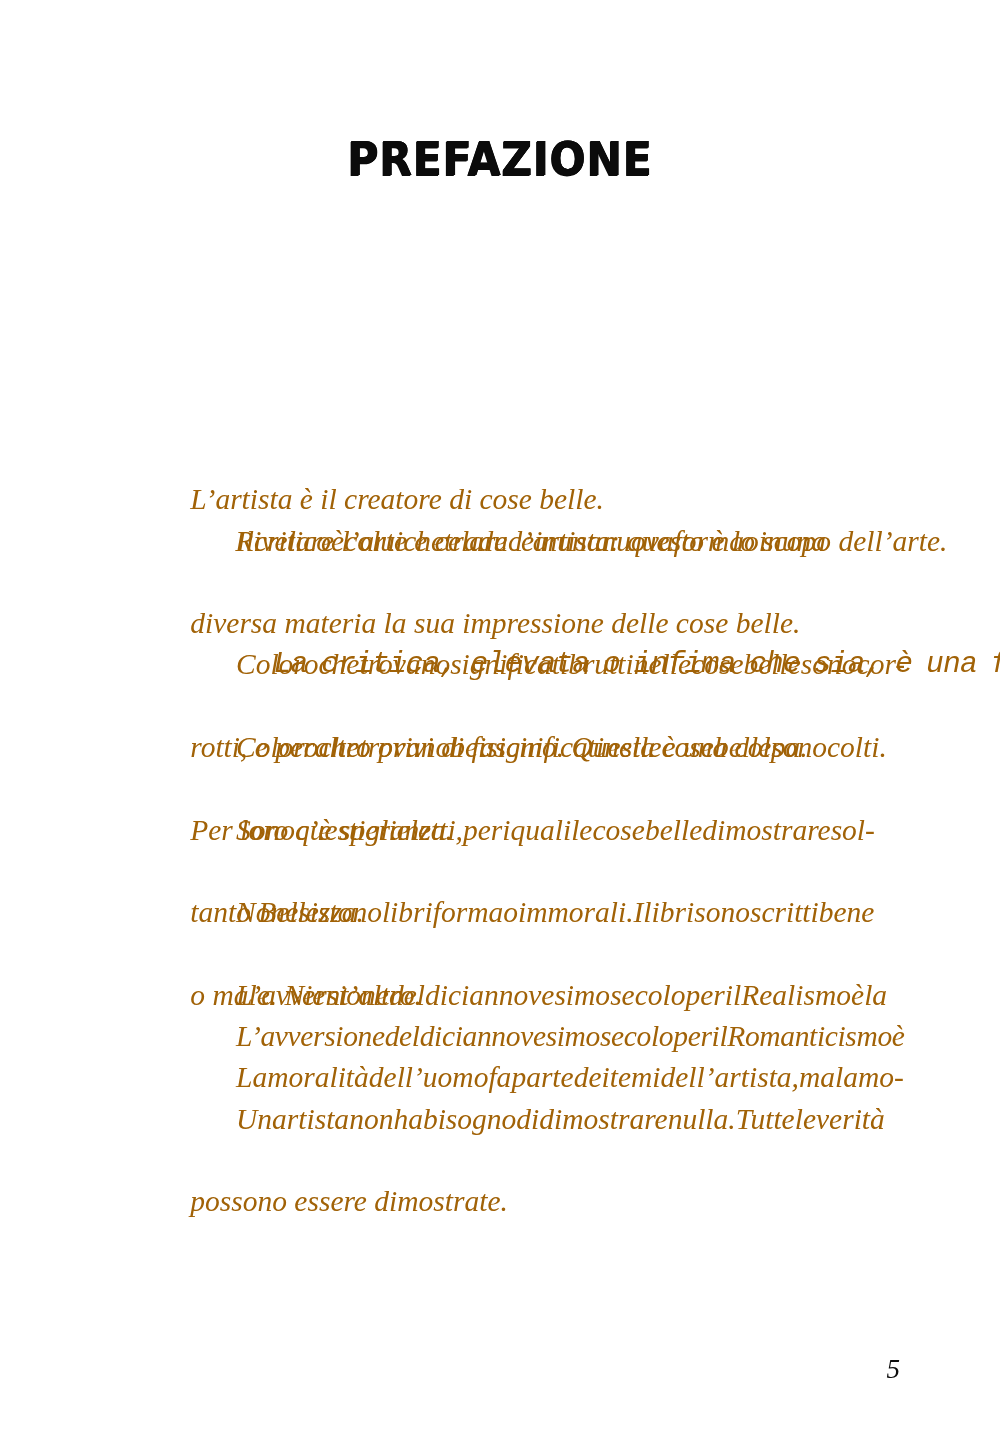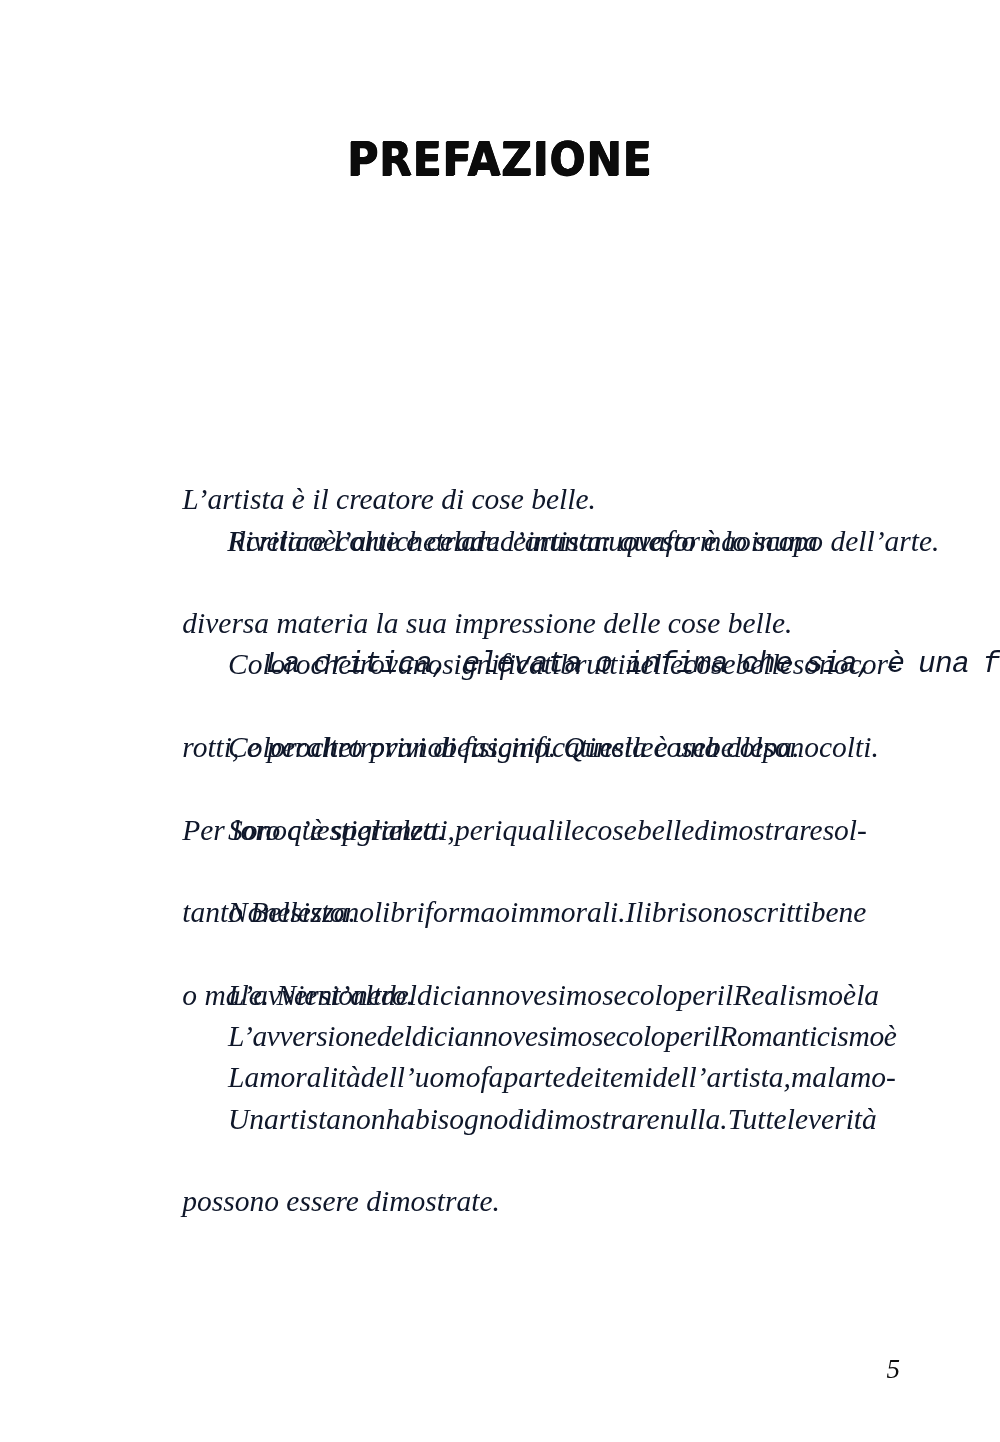--- a/index.html
+++ b/index.html
@@ -48,27 +48,27 @@
       -0.6px 0.5px 0 #0b0b0b,
        0.4px -0.5px 0 #0b0b0b;
   }
   .chapter-title .ch {
     display: inline-block;
   }
 
   
   .body-text {
     position: absolute;
-    left: 138px;
+    left: 146px;
     top: 438px;
     width: 762px;
     font-style: italic;
     font-size: 29.5px;
     line-height: 41.3px;
-    color: #0f172a;
+    color: #a16207;
   }
 
   .line {
     white-space: pre;
     height: 41.3px;
     display: block;
   }
 
   
   .line.just {

